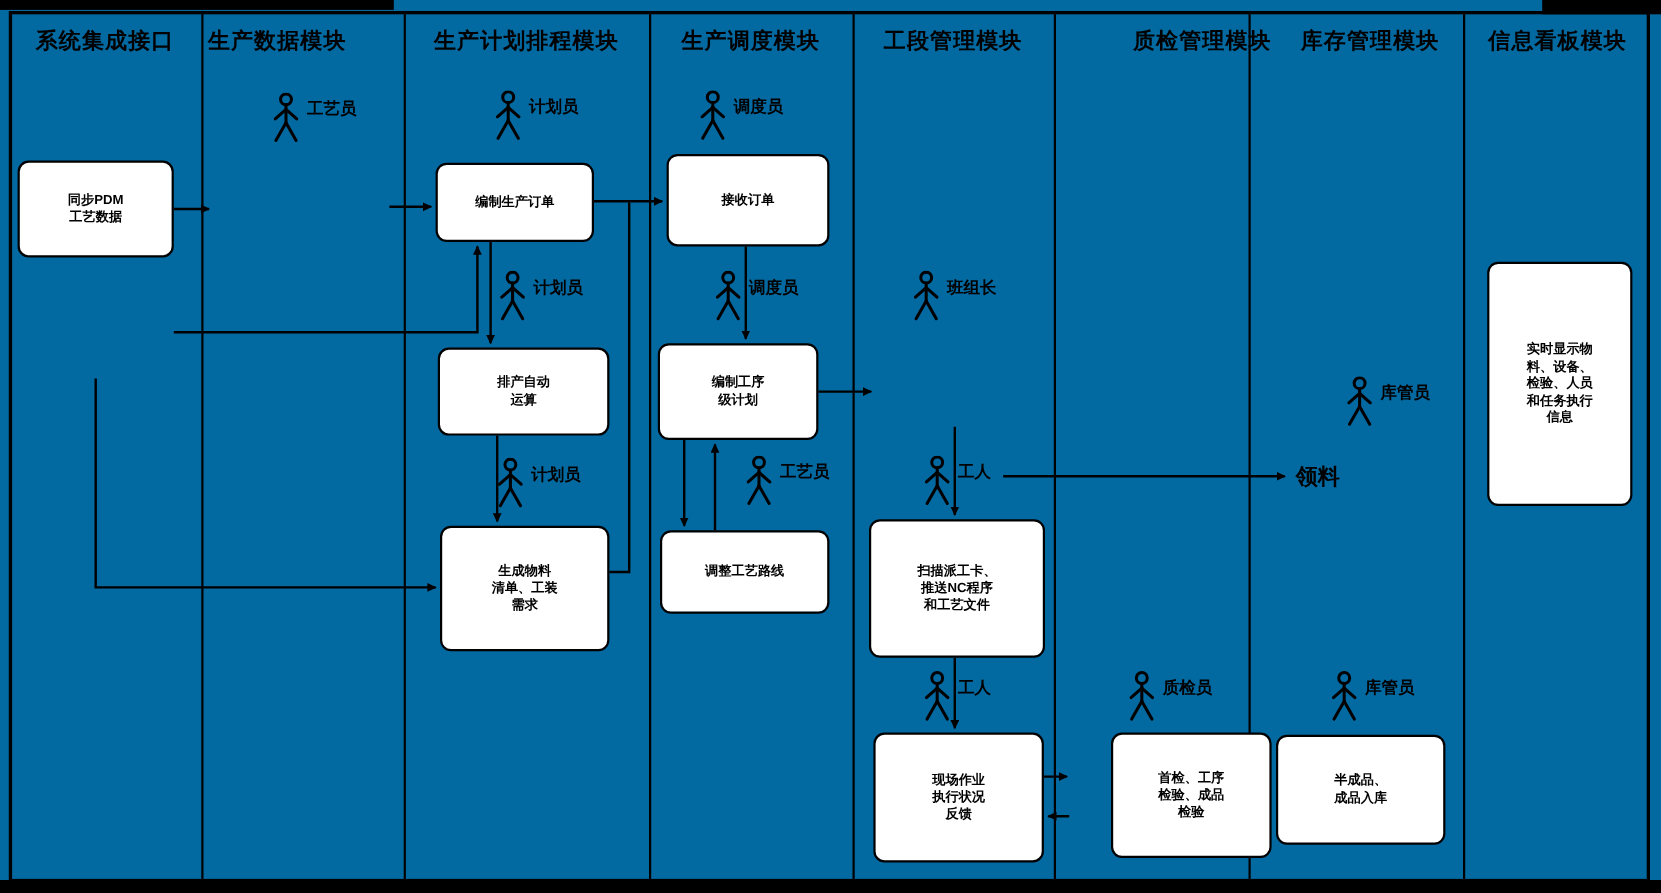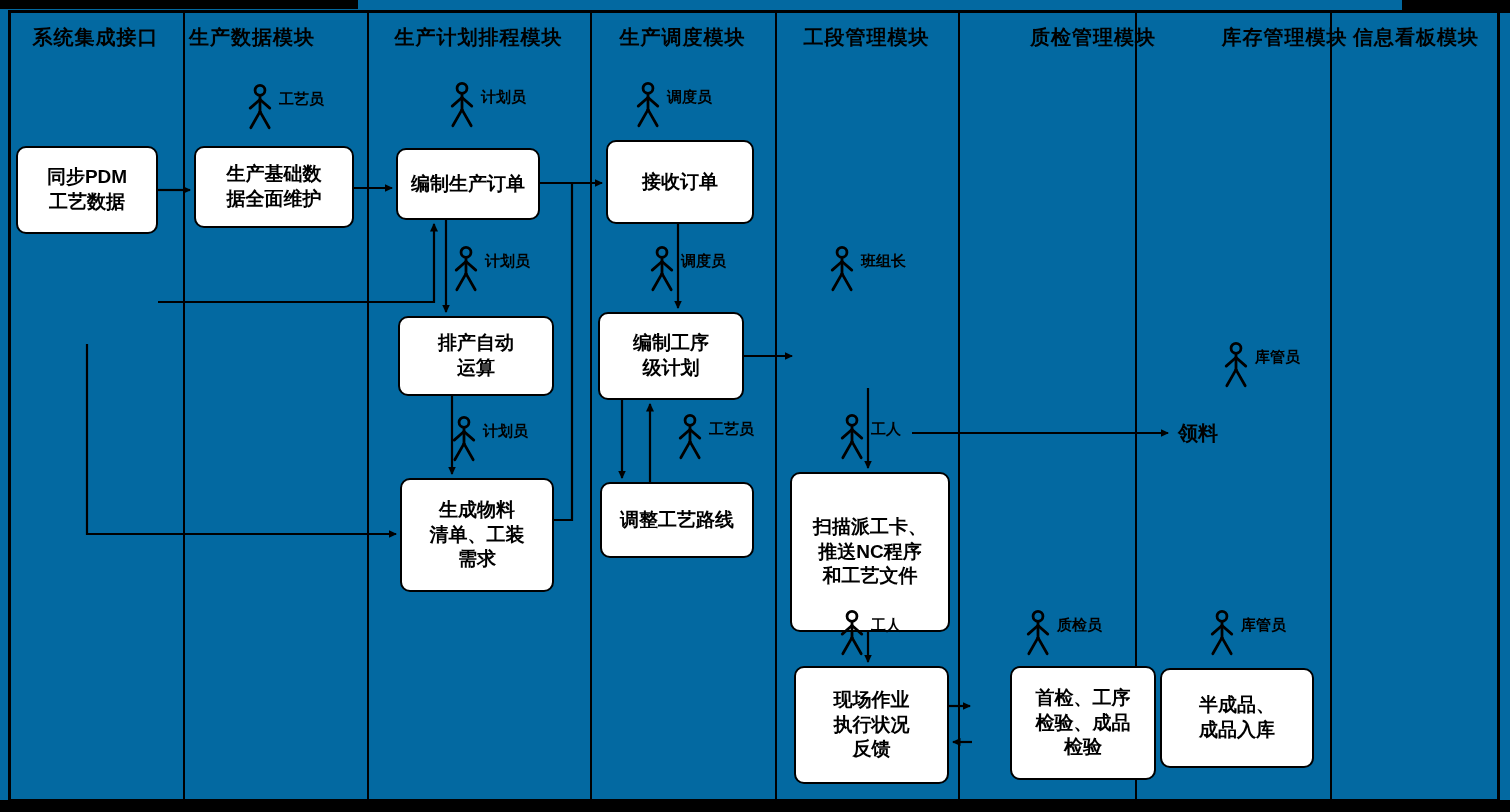--- a/index.html
+++ b/index.html
@@ -4,21 +4,21 @@
 <style>
   *{margin:0;padding:0;box-sizing:border-box}
   html,body{background:#ffffff}
   body{font-family:"Liberation Sans","DejaVu Sans",sans-serif;color:#000}
   #stage{position:relative;width:1510px;height:812px;background:#0369a1;overflow:hidden}
   .artifact{position:absolute;background:#000}
   .frame{position:absolute;left:8px;top:10px;width:1492px;height:792px;border:3px solid #000}
   .vline{position:absolute;top:10px;height:792px;width:2px;background:#000}
   .hdr{position:absolute;top:24px;height:30px;font-size:20px;font-weight:bold;text-align:center;letter-spacing:1px}
   .box{position:absolute;border:2.5px solid #000;border-radius:10px;display:flex;align-items:center;justify-content:center;
-       text-align:center;font-size:19px;font-weight:bold;line-height:1.3;white-space:pre-line;background:#fff;padding:2px}
+       text-align:center;font-size:12px;font-weight:bold;line-height:1.3;white-space:pre-line;background:#fff;padding:2px}
   .actor{position:absolute;display:flex;align-items:flex-start}
   .actor svg{display:block}
   .alabel{font-size:15px;font-weight:bold;margin-left:5px;margin-top:6px;white-space:nowrap}
   .floatlabel{position:absolute;font-size:20px;font-weight:bold}
   #arrows{position:absolute;left:0;top:0;pointer-events:none}
   #symdefs{position:absolute;width:0;height:0;overflow:hidden}
 </style>
 </head>
 <body>
 
@@ -49,21 +49,21 @@
   <div class="vline" style="left:958px"></div>
   <div class="vline" style="left:1135px"></div>
   <div class="vline" style="left:1330px"></div>
 
   <div class="hdr" style="left:8px;width:175px">系统集成接口</div>
   <div class="hdr" style="left:172px;width:160px">生产数据模块</div>
   <div class="hdr" style="left:367px;width:223px">生产计划排程模块</div>
   <div class="hdr" style="left:590px;width:185px">生产调度模块</div>
   <div class="hdr" style="left:775px;width:183px">工段管理模块</div>
   <div class="hdr" style="left:1004px;width:178px">质检管理模块</div>
-  <div class="hdr" style="left:1170px;width:229px">库存管理模块</div>
+  <div class="hdr" style="left:1131px;width:229px">库存管理模块</div>
   <div class="hdr" style="left:1330px;width:172px">信息看板模块</div>
 
   <svg id="arrows" width="1510" height="812">
     <defs>
       <marker id="ah" markerWidth="10" markerHeight="10" refX="7.5" refY="4" orient="auto" markerUnits="userSpaceOnUse">
         <path d="M0,0 L8.5,4 L0,8 z" fill="#000"></path>
       </marker>
     </defs>
     <g fill="none" stroke="#000" stroke-width="2.2">
       <line x1="158" y1="190" x2="190" y2="190" marker-end="url(#ah)"></line>
@@ -82,43 +82,46 @@
       <line x1="912" y1="433" x2="1168" y2="433" marker-end="url(#ah)"></line>
       <line x1="868" y1="598" x2="868" y2="662" marker-end="url(#ah)"></line>
       <line x1="949" y1="706" x2="970" y2="706" marker-end="url(#ah)"></line>
       <line x1="972" y1="742" x2="953" y2="742" marker-end="url(#ah)"></line>
       <line x1="1120" y1="714" x2="1154" y2="714" marker-end="url(#ah)"></line>
     </g>
   </svg>
 
   <div class="box" style="left:16px;top:146px;width:142px;height:88px">同步PDM
 工艺数据</div>
-  <div class="box" style="left:194px;top:146px;width:160px;height:82px">生产基础数
-据全面维护</div>
   <div class="box" style="left:396px;top:148px;width:144px;height:72px">编制生产订单</div>
   <div class="box" style="left:398px;top:316px;width:156px;height:80px">排产自动
 运算</div>
   <div class="box" style="left:400px;top:478px;width:154px;height:114px">生成物料
 清单、工装
 需求</div>
   <div class="box" style="left:606px;top:140px;width:148px;height:84px">接收订单</div>
   <div class="box" style="left:598px;top:312px;width:146px;height:88px">编制工序
 级计划</div>
   <div class="box" style="left:600px;top:482px;width:154px;height:76px">调整工艺路线</div>
-  <div class="box" style="left:790px;top:472px;width:160px;height:160px">扫描派工卡、
+  <div class="box" style="left:790px;top:472px;width:160px;height:126px">扫描派工卡、
 推送NC程序
 和工艺文件</div>
   <div class="box" style="left:794px;top:666px;width:155px;height:118px">现场作业
 执行状况
 反馈</div>
   <div class="box" style="left:1010px;top:666px;width:146px;height:114px">首检、工序
 检验、成品
 检验</div>
   <div class="box" style="left:1160px;top:668px;width:154px;height:100px">半成品、
 成品入库</div>
+  <div class="box" style="left:1352px;top:238px;width:132px;height:222px">实时显示物
+料、设备、
+检验、人员
+和任务执行
+信息</div>
 
   <div class="floatlabel" style="left:1178px;top:420px">领料</div>
 
   <div class="actor" style="left:246px;top:84px">
     <svg width="28" height="46" viewBox="0 0 24 40">
         <use href="#stickman"></use>
       </svg>
     <span class="alabel">工艺员</span>
   </div>
   <div class="actor" style="left:448px;top:82px">

